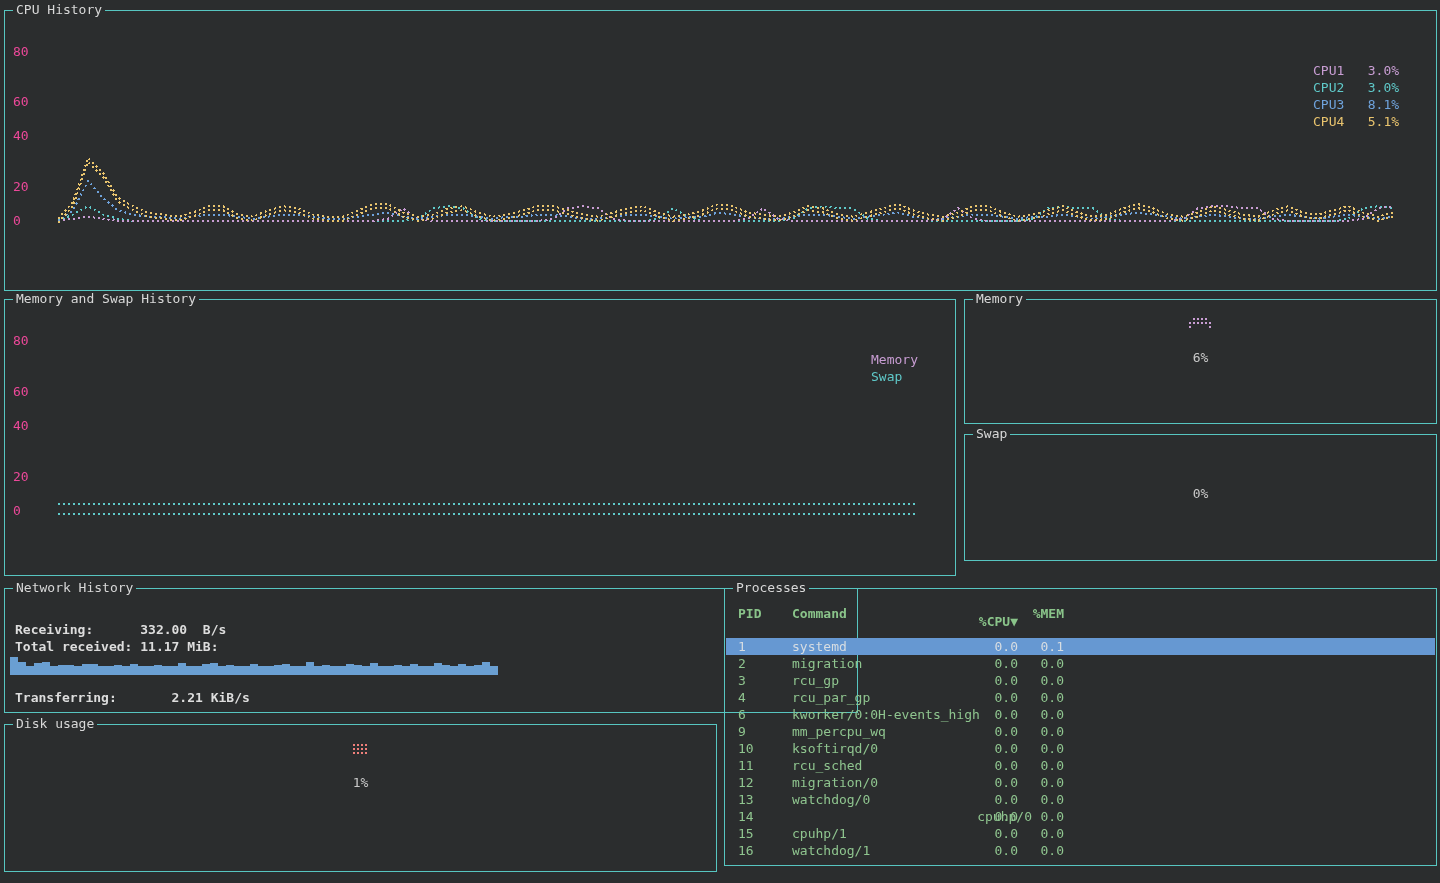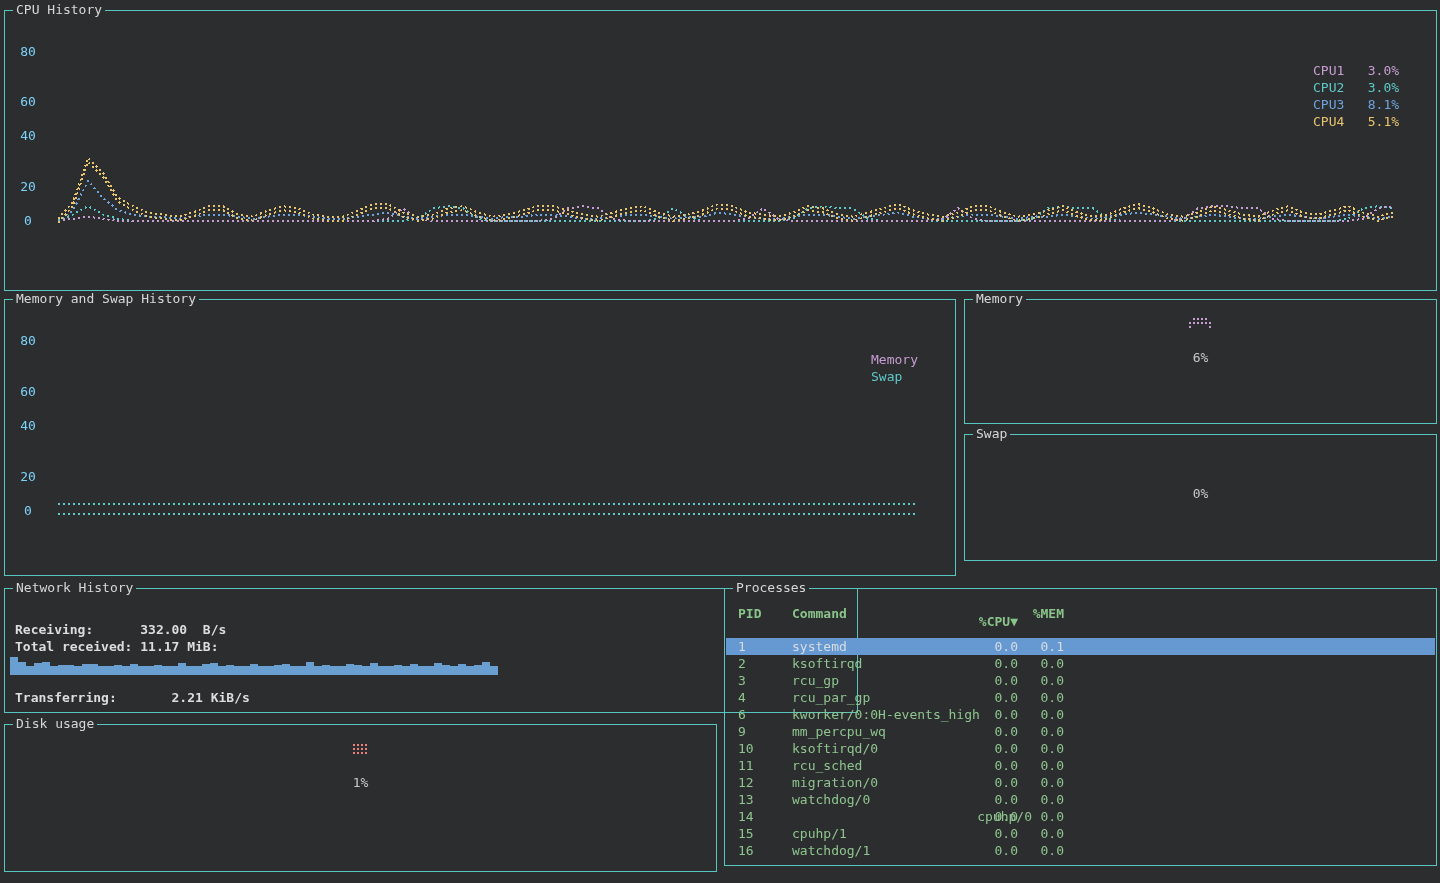--- a/index.html
+++ b/index.html
@@ -7,21 +7,21 @@
     width:1440px;height:883px;position:relative;overflow:hidden;
     background:#2b2d2e;
     font-family:"DejaVu Sans Mono","Liberation Mono",monospace;
     font-size:13px;color:#d6d6d6;
   }
   .panel{position:absolute;border:1px solid #57c6c1;box-sizing:border-box;}
   .panel-title{
     position:absolute;top:-9px;left:8px;background:#2b2d2e;
     padding:0 3px;font-size:13px;line-height:16px;color:#d8d8d8;white-space:pre;
   }
-  .tick{position:absolute;width:30px;text-align:center;color:#7dd3fc;line-height:16px;}
+  .tick{position:absolute;width:30px;text-align:left;color:#ec4899;line-height:16px;}
   .legend-row{position:absolute;white-space:pre;line-height:17px;}
   .chart-svg{position:absolute;}
   .net-line{position:absolute;left:10px;white-space:pre;font-weight:bold;color:#dddddd;line-height:17px;}
   .pct{position:absolute;left:0;right:0;text-align:center;color:#c9c9c9;line-height:16px;}
   .dot-icon{position:absolute;left:50%;transform:translateX(-50%);}
   .dot-icon i{position:absolute;display:block;}
   .proc-header{position:absolute;left:1px;right:1px;height:17px;font-weight:bold;color:#8ac48a;}
   .proc-rows{position:absolute;left:1px;right:1px;}
   .proc-row{position:relative;height:17px;color:#8fc58f;}
   .proc-row.sel{color:#d7dde2;}
@@ -196,21 +196,21 @@
   </div>
   <div class="proc-rows" style="top:49px;">
       <div class="proc-row sel" style="background: rgb(102, 152, 210);">
         <span class="cell" style="left: 12px; width: 48px; text-align: left;">1</span>
         <span class="cell" style="left: 66px; width: 240px; text-align: left;">systemd</span>
         <span class="cell" style="left: 212px; width: 80px; text-align: right;">0.0</span>
         <span class="cell" style="left: 258px; width: 80px; text-align: right;">0.1</span>
       </div>
       <div class="proc-row">
         <span class="cell" style="left: 12px; width: 48px; text-align: left;">2</span>
-        <span class="cell" style="left: 66px; width: 240px; text-align: left;">ksoftirqd</span>
+        <span class="cell" style="left: 66px; width: 240px; text-align: left;">migration</span>
         <span class="cell" style="left: 212px; width: 80px; text-align: right;">0.0</span>
         <span class="cell" style="left: 258px; width: 80px; text-align: right;">0.0</span>
       </div>
       <div class="proc-row">
         <span class="cell" style="left: 12px; width: 48px; text-align: left;">3</span>
         <span class="cell" style="left: 66px; width: 240px; text-align: left;">rcu_gp</span>
         <span class="cell" style="left: 212px; width: 80px; text-align: right;">0.0</span>
         <span class="cell" style="left: 258px; width: 80px; text-align: right;">0.0</span>
       </div>
       <div class="proc-row">

